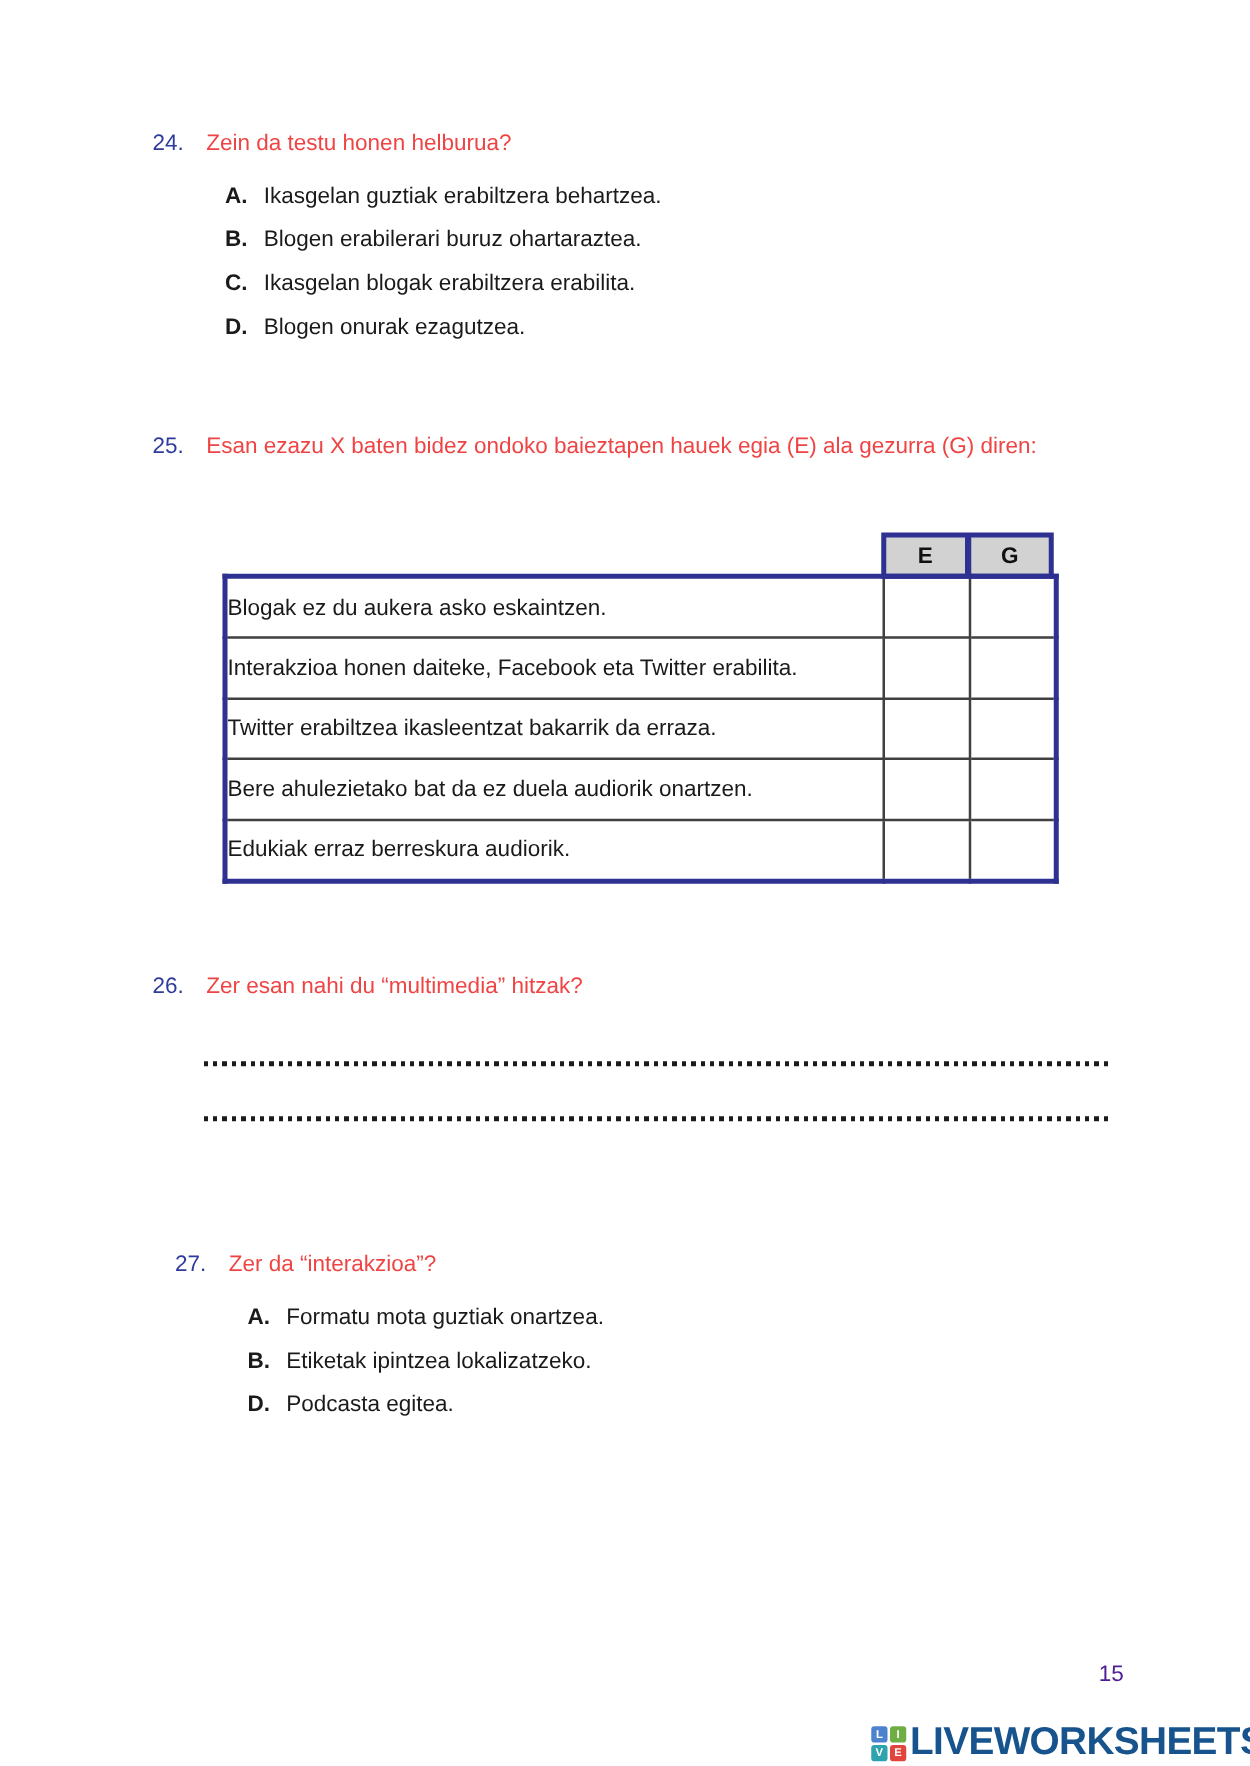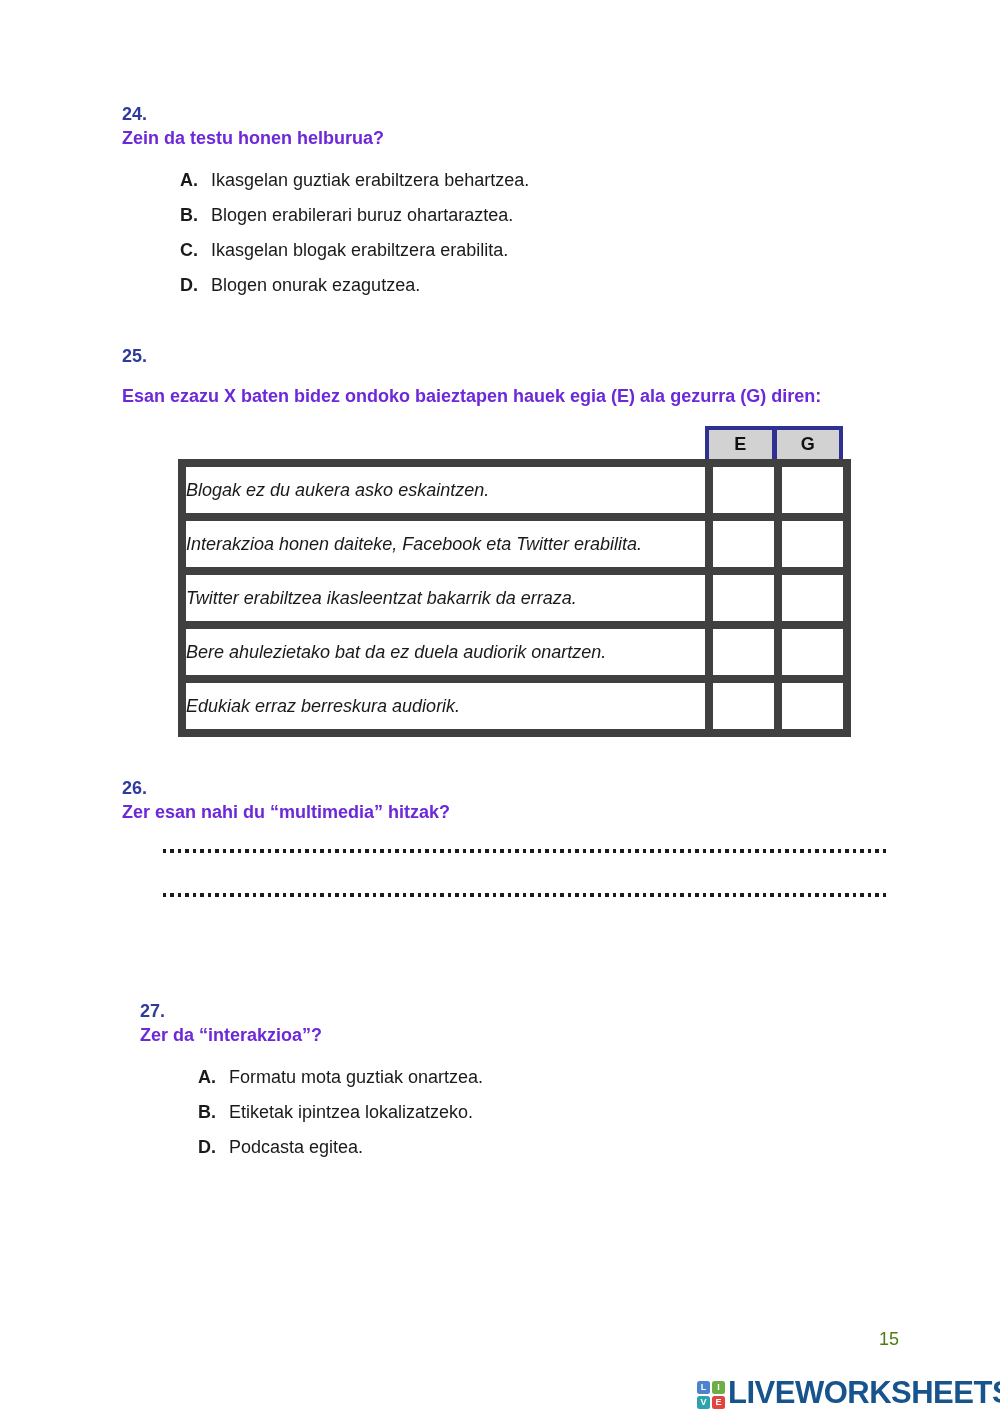--- a/index.html
+++ b/index.html
@@ -3,23 +3,23 @@
 <meta charset="utf-8">
 <style>
   html,body{margin:0;padding:0;}
   body{
     width:1000px;height:1413px;position:relative;overflow:hidden;
     background:#ffffff;color:#1a1a1a;
     font-family:"Liberation Sans",sans-serif;
   }
   .abs{position:absolute;}
   
-  .q-head{display:flex;font-weight:bold;font-size:18px;line-height:24px;flex-direction:column;}
+  .q-head{display:flex;font-weight:normal;font-size:18px;line-height:24px;}
   .q-num{width:43px;flex:none;color:#2f3b9c;}
-  .q-title{color:#6d28d9;}
+  .q-title{color:#ef4444;}
   .q-head.wrap2{line-height:40px;}
   .q-head.wrap2 .q-title{width:742px;}
   
   ul.options{list-style:none;margin:13px 0 0 0;padding:0 0 0 58px;}
   ul.options li{line-height:35px;font-size:18px;}
   .opt-letter{font-weight:bold;display:inline-block;width:31px;}
   
   .tf-header{
     left:705px;top:426px;width:138px;height:37px;box-sizing:border-box;
     background:#2e3192;display:flex;padding:4px;gap:5px;
@@ -28,30 +28,30 @@
     flex:1;background:#d2d2d2;display:flex;align-items:center;justify-content:center;
     font-weight:bold;font-size:18px;color:#111;
   }
   
   table.tf-table{
     position:absolute;left:178px;top:459px;width:665px;height:248px;
     border-collapse:collapse;table-layout:fixed;
     border:4px solid #2e3192;
   }
   table.tf-table td{
-    border:8px solid #404040;height:46px;padding:0;font-size:18px;font-style:italic;
+    border:2px solid #404040;height:46px;padding:0;font-size:18px;
   }
   td.statement{padding-left:13px;}
   
   .answer-line{
     left:163px;width:727px;height:4px;
     background-image:repeating-linear-gradient(90deg,#1b1b1b 0 3.5px,transparent 3.5px 7.5px);
   }
   
-  .page-number{left:879px;top:1329px;font-size:18px;color:#4d7c0f;}
+  .page-number{left:879px;top:1329px;font-size:18px;color:#4c1d95;}
   .logo{left:697px;top:1377px;display:flex;align-items:flex-start;text-decoration:none;}
   .logo-grid{display:grid;grid-template-columns:13px 13px;grid-auto-rows:13px;gap:2px;margin-top:4px;}
   .logo-tile{
     border-radius:2.5px;color:#fff;font-weight:bold;font-size:9px;
     display:flex;align-items:center;justify-content:center;line-height:1;
   }
   .logo-text{font-size:31px;font-weight:bold;letter-spacing:-0.5px;margin-left:3px;line-height:1;}
 </style>
 </head>
 <body>

